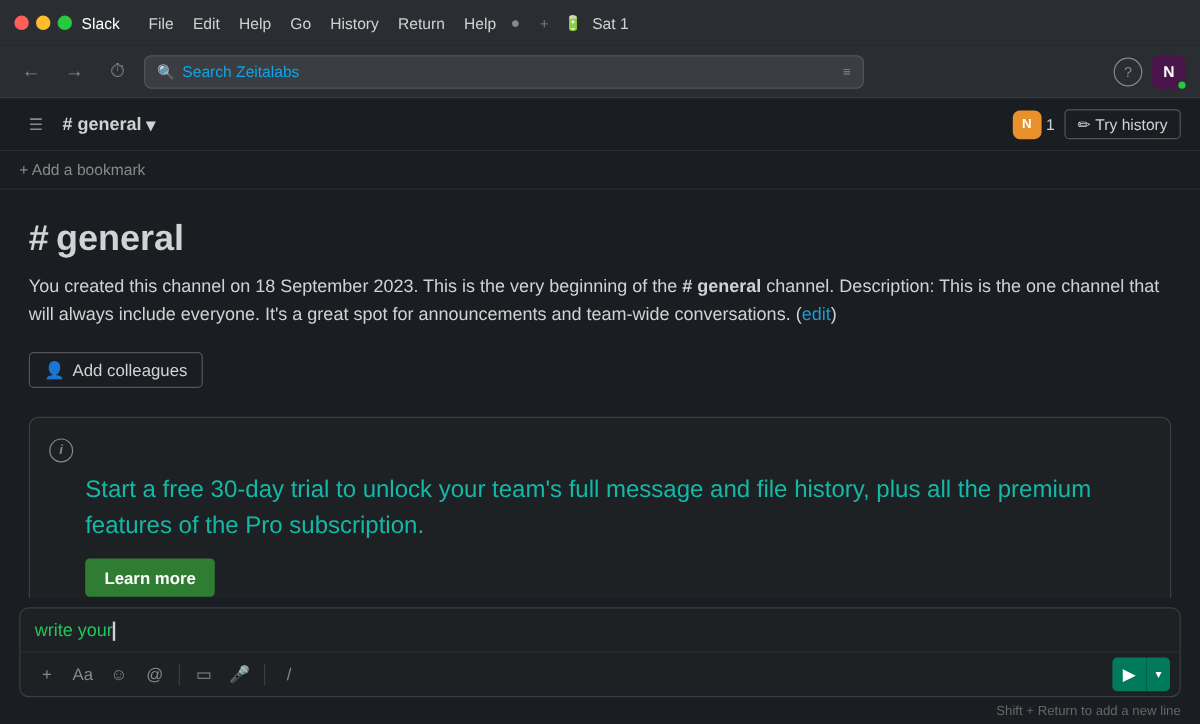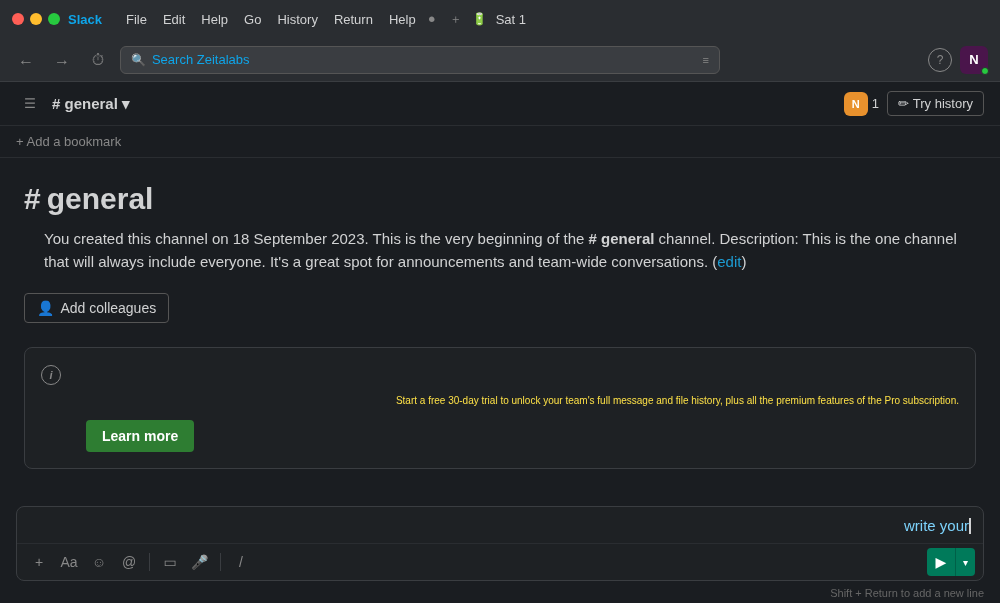--- a/index.html
+++ b/index.html
@@ -32,23 +32,23 @@
     }
     .traffic-light {
       width: 12px;
       height: 12px;
       border-radius: 50%;
     }
     .tl-red { background: #ff5f56; }
     .tl-yellow { background: #ffbd2e; }
     .tl-green { background: #27c93f; }
     .titlebar-app-name {
-      color: #0ea5e9;
-      font-size: 13px;
-      font-weight: 700;
+      color: #ffffff;
+      font-size: 13px;
+      font-weight: 400;
       margin-right: 16px;
     }
     .titlebar-menu {
       display: flex;
       gap: 16px;
       justify-content: flex-end;
     }
     .titlebar-menu-item {
       color: #d1d2d3;
       font-size: 13px;
@@ -281,21 +281,20 @@
       color: #d1d2d3;
       font-size: 30px;
       font-weight: 700;
     }
 
     .channel-description {
       color: #d1d2d3;
       font-size: 15px;
       line-height: 1.5;
       margin-bottom: 20px;
-      margin-left: 20px;
     }
     .channel-description strong {
       font-weight: 700;
     }
     .channel-description a {
       color: #1d9bd1;
       text-decoration: none;
     }
 
     .add-colleagues-btn {
@@ -340,37 +339,36 @@
       font-weight: 700;
       flex-shrink: 0;
       margin-top: 1px;
     }
     .info-box-title {
       color: #d1d2d3;
       font-size: 15px;
       font-weight: 600;
     }
     .info-box-text {
-      color: #fde047;
-      font-size: 10px;
+      color: #14b8a6;
+      font-size: 20px;
       line-height: 1.5;
       padding-left: 30px;
       margin-bottom: 12px;
-      text-align: right;
     }
     .learn-more-btn {
       background: #2e7d32;
       border: none;
       color: #fff;
       font-size: 14px;
       font-weight: 600;
       padding: 8px 16px;
       border-radius: 4px;
       cursor: pointer;
-      margin-left: 45px;
+      margin-left: 30px;
     }
 
     
     .message-input-area {
       flex-shrink: 0;
       padding: 8px 16px 4px;
       background: #1a1d21;
     }
     .message-input-box {
       border: 1px solid #3a3d41;
@@ -378,27 +376,26 @@
       background: #1e2124;
       overflow: hidden;
     }
     .message-input-top {
       padding: 8px 12px;
       min-height: 36px;
       display: flex;
       align-items: center;
     }
     .message-input-field {
-      color: #7dd3fc;
+      color: #22c55e;
       font-size: 15px;
       width: 100%;
       outline: none;
       background: none;
       border: none;
-      text-align: right;
     }
     .cursor {
       display: inline-block;
       width: 2px;
       height: 16px;
       background: #d1d2d3;
       vertical-align: text-bottom;
       animation: blink 1s infinite;
     }
     @keyframes blink { 0%, 50% { opacity: 1; } 51%, 100% { opacity: 0; } }

